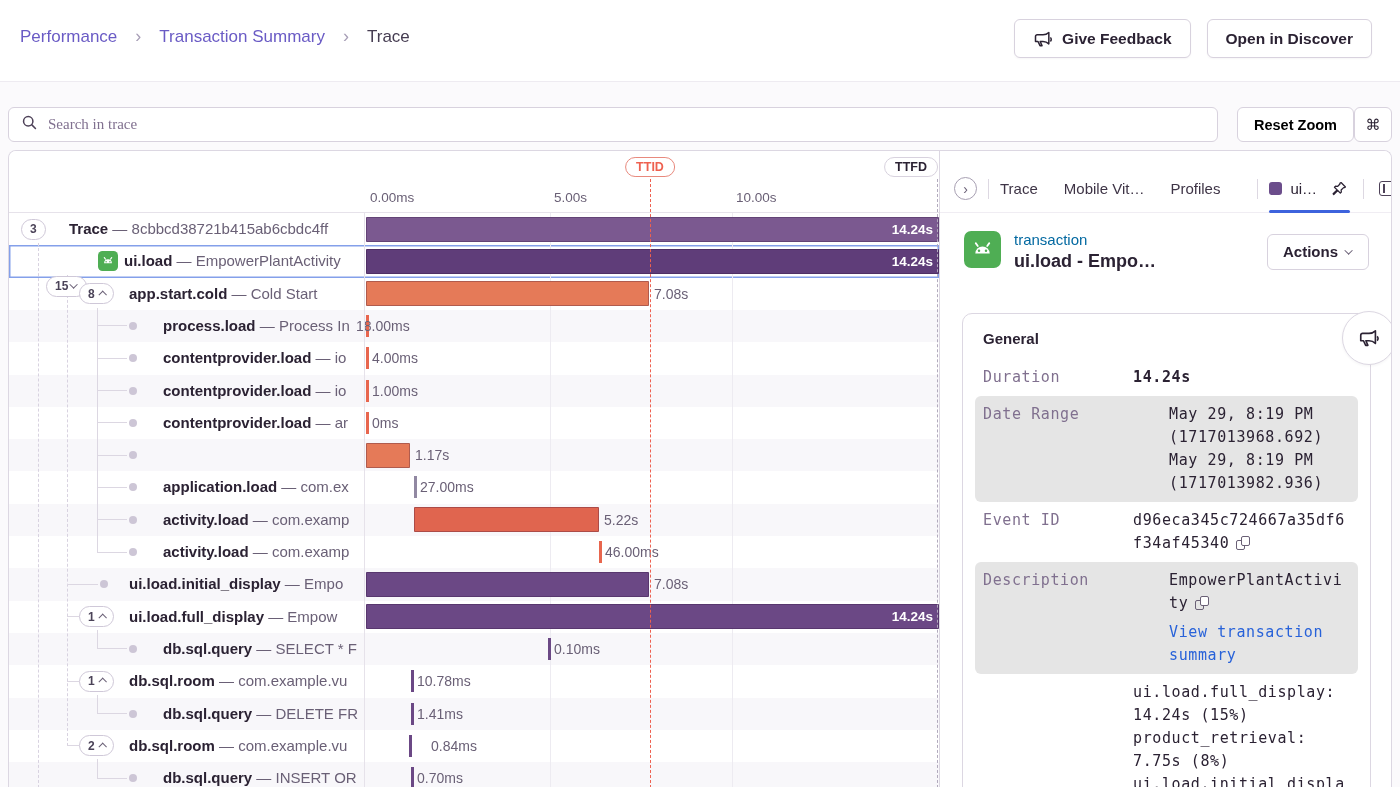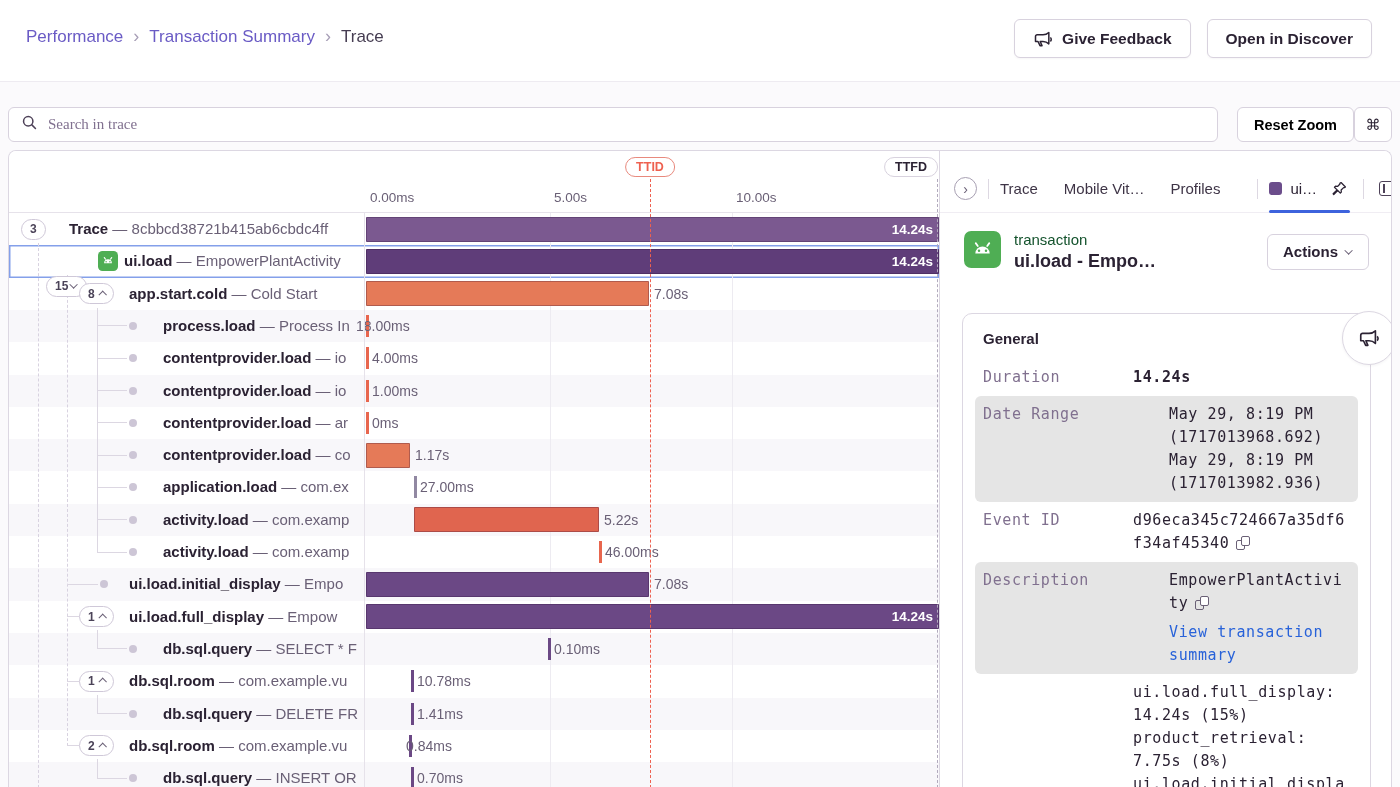--- a/index.html
+++ b/index.html
@@ -3,21 +3,21 @@
 <meta charset="utf-8">
 <style>
   * { box-sizing: border-box; }
   html,body { margin:0; padding:0; }
   body {
     width:1400px; height:787px; overflow:hidden; position:relative;
     font-family:"Liberation Sans", sans-serif; background:#fbfafc; color:#2b2233;
   }
   
   .topbar { position:absolute; left:0; top:0; width:1400px; height:82px; background:#fff; border-bottom:1px solid #eeebf1; }
-  .crumbs { position:absolute; left:26px; top:26px; display:flex; align-items:center; gap:10px; font-size:17px; }
+  .crumbs { position:absolute; left:20px; top:26px; display:flex; align-items:center; gap:18px; font-size:17px; }
   .crumb { color:#6a5bc5; cursor:pointer; }
   .crumb.last { color:#463d52; }
   .crumb-sep { color:#a89fb7; font-size:18px; }
   .top-actions { position:absolute; right:28px; top:19px; display:flex; gap:16px; }
   .btn { background:#fff; border:1px solid #d8d2de; border-radius:6px; font-weight:bold; font-size:15.5px; color:#2b2233; height:39px; display:flex; align-items:center; gap:9px; padding:0 18px; box-shadow:0 1px 2px rgba(43,34,51,.04); cursor:pointer; }
   
   .search-wrap { position:absolute; left:8px; top:107px; width:1210px; height:35px; background:#fff; border:1px solid #d8d2de; border-radius:6px; display:flex; align-items:center; padding:0 12px; gap:8px; }
   .search-input { border:none; outline:none; flex:1; font-size:15px; color:#2b2233; font-family:Liberation Serif, serif; background:transparent; }
   .search-input::placeholder { color:#80708f; }
   .reset-zoom { position:absolute; left:1237px; top:107px; height:35px; border:1px solid #d8d2de; border-radius:6px; background:#fff; font-weight:bold; font-size:14.5px; padding:0 16px; }
@@ -64,21 +64,21 @@
   .active-wrap { position:relative; display:flex; align-items:center; align-self:stretch; padding-top:14px; margin-top:-14px;justify-content:space-between; }
   .active-wrap::after { content:""; position:absolute; left:0; right:2px; bottom:-1px; height:3px; background:#3d63dd; border-radius:2px; }
   .rp-tab.active { display:flex; align-items:center; gap:8px; margin-right:10px; color:#2b2233; }
   .tab-square { width:13px; height:13px; border-radius:3px; background:#6b4d8b; display:inline-block; }
   .icon-btn { background:none; border:none; padding:4px; color:#3e3446; cursor:pointer; display:flex; align-items:center; }
   .dock-icon { width:17px; height:15px; border:1.7px solid #4d4158; border-radius:3px; position:relative; }
   .dock-icon i { position:absolute; background:#4d4158; }
   .dock-left i { left:3px; top:2px; bottom:2px; width:1.7px; }
   .txn-head { position:absolute; left:24px; right:24px; top:80px; display:flex; gap:13px; }
   .txn-texts { flex:1; min-width:0; }
-  .txn-kind { font-size:15px; color:#14532d; }
+  .txn-kind { font-size:15px; color:#0369a1; }
   .txn-title { font-size:18px; font-weight:bold; color:#2b2233; white-space:nowrap; overflow:hidden; margin-top:3px; }
   .actions-btn { align-self:center; height:36px; border:1px solid #d8d2de; border-radius:6px; background:#fff; font-weight:bold; font-size:15px; color:#2b2233; display:flex; align-items:center; gap:9px; padding:0 15px; flex:none; }
   .gen-card { position:absolute; left:22px; right:22px; top:162px; height:640px; border:1px solid #dcd7e2; border-radius:10px; background:#fff; padding:16px 12px; }
   .gen-heading { font-size:15px; font-weight:bold; color:#2b2233; margin:0 0 12px 8px; }
   .fb-circle { position:absolute; top:-3px; right:-26px; width:54px; height:54px; border-radius:50%; background:#fff; border:1px solid #dcd7e2; display:flex; align-items:center; justify-content:center; color:#2b2233; cursor:pointer; box-shadow:0 1px 3px rgba(43,34,51,.05); }
   .kv { display:flex; padding:7px 8px; border-radius:6px; font-family:"DejaVu Sans Mono", monospace; font-size:15px; letter-spacing:0.6px; line-height:23px; }
   .kv.striped { background:#e5e5e5;gap:36px; }
   .kv .k { width:150px; flex:none; color:#80708f; }
   .kv .v { width:218px; color:#2b2233; white-space:pre-wrap; overflow-wrap:anywhere; }
   .kv .v.bold { font-weight:bold; }
@@ -193,21 +193,20 @@
           <span class="outlabel" style="left: 363px;">1.00ms</span>
         </div>
         <div class="row" style="top: 193.8px;">
           <span class="dot" style="left: 120px;"></span>
           <div class="row-label" style="left: 154px; width: 201px;"><b>contentprovider.load</b><span> — ar</span></div>
           <div class="tick" style="left: 357px; background: rgb(232, 102, 78);"></div>
           <span class="outlabel" style="left: 363px;">0ms</span>
         </div>
         <div class="row stripe" style="top: 226.1px;">
           <span class="dot" style="left: 120px;"></span>
-          <div class="row-label" style="left: 154px; width: 201px;"><b>contentprovider.load</b><span> — co</span></div>
           <div class="bar" style="left: 357px; width: 44px; background: rgb(229, 122, 88); box-shadow: rgba(40, 10, 50, 0.28) 0px 0px 0px 1px inset;"></div>
           <span class="outlabel" style="left: 406px;">1.17s</span>
         </div>
         <div class="row" style="top: 258.4px;">
           <span class="dot" style="left: 120px;"></span>
           <div class="row-label" style="left: 154px; width: 201px;"><b>application.load</b><span> — com.ex</span></div>
           <div class="tick" style="left: 405px; background: rgb(145, 136, 162);"></div>
           <span class="outlabel" style="left: 411px;">27.00ms</span>
         </div>
         <div class="row stripe" style="top: 290.7px;">
@@ -259,21 +258,21 @@
           <div class="tick" style="left: 402px; background: rgb(107, 72, 133);"></div>
           <span class="outlabel" style="left: 408px;">1.41ms</span>
         </div>
         <div class="row" style="top: 516.8px;">
           <span class="badge" style="left: 70px;">
             <span>2</span>
             <span class="chev up"></span>
           </span>
           <div class="row-label" style="left: 120px; width: 235px;"><b>db.sql.room</b><span> — com.example.vu</span></div>
           <div class="tick" style="left: 400px; background: rgb(107, 72, 133);"></div>
-          <span class="outlabel" style="left: 397px;">0.84ms</span>
+          <span class="outlabel" style="left: 422px;">0.84ms</span>
         </div>
         <div class="row stripe" style="top: 549.1px;">
           <span class="dot" style="left: 120px;"></span>
           <div class="row-label" style="left: 154px; width: 201px;"><b>db.sql.query</b><span> — INSERT OR</span></div>
           <div class="tick" style="left: 402px; background: rgb(107, 72, 133);"></div>
           <span class="outlabel" style="left: 408px;">0.70ms</span>
         </div>
         <div class="guide dash" style="left: 29px; top: 30px; height: 545px;"></div>
         <div class="guide dash" style="left: 58px; top: 62px; height: 471px;"></div>
         <div class="guide solid" style="left: 88px; top: 95px; height: 244px;"></div>

